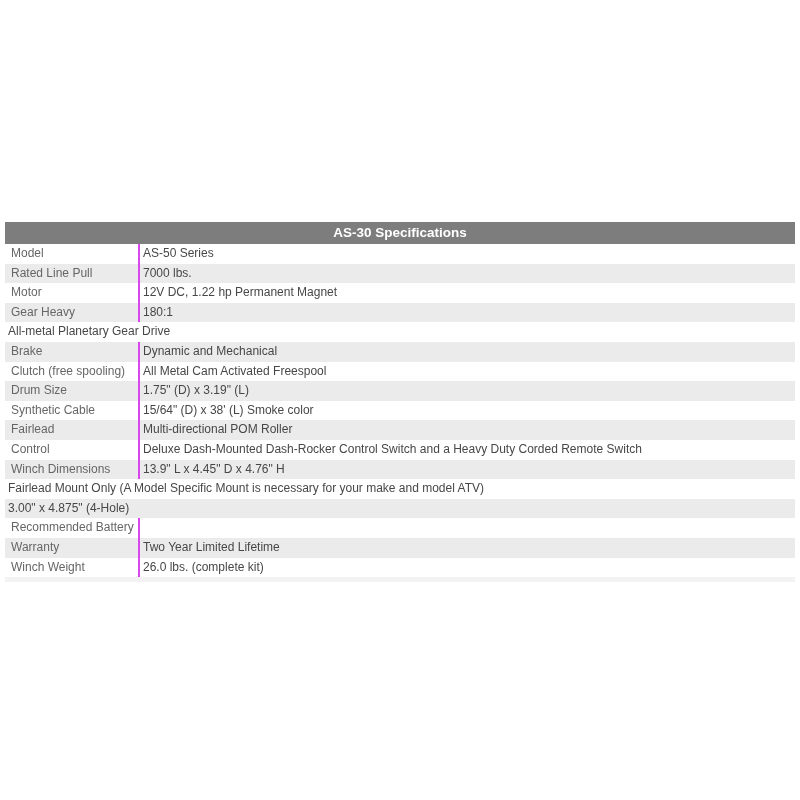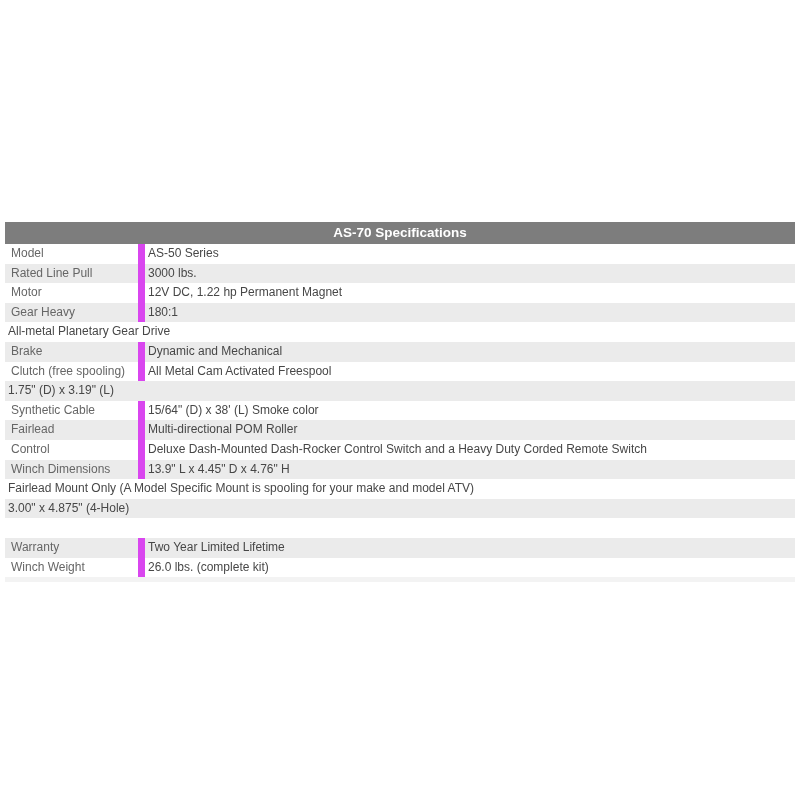--- a/index.html
+++ b/index.html
@@ -34,21 +34,21 @@
     font-size: 12px;
     background: var(--row-bg, #ffffff);
   }
   .spec-row:nth-child(even) {
     background: var(--row-alt-bg, #ebebeb);
   }
   .spec-label {
     flex: none;
     width: 127px;
     padding-left: 6px;
-    border-right: 7px solid #d946ef;
+    border-right: 2px solid #d946ef;
     color: var(--label-text, #666666);
     white-space: nowrap;
     overflow: hidden;
   }
   .spec-value {
     flex: 1;
     padding-left: 3px;
     font-weight: normal;
     color: var(--value-text, #474747);
     white-space: nowrap;
@@ -56,30 +56,30 @@
   }
   .bottom-strip {
     height: 5px;
     background: var(--footer-strip-bg, #f3f3f3);
   }
 </style>
 </head>
 <body>
 
 <div class="spec-table">
-  <div class="spec-header">AS-70 Specifications</div>
+  <div class="spec-header">AS-30 Specifications</div>
   <div class="spec-rows" id="spec-rows">
   <div class="spec-row">
     <div class="spec-label">Model</div>
     <div class="spec-value">AS-50 Series</div>
   </div>
 
   <div class="spec-row">
     <div class="spec-label">Rated Line Pull</div>
-    <div class="spec-value">3000 lbs.</div>
+    <div class="spec-value">7000 lbs.</div>
   </div>
 
   <div class="spec-row">
     <div class="spec-label">Motor</div>
     <div class="spec-value">12V DC, 1.22 hp Permanent Magnet</div>
   </div>
 
   <div class="spec-row">
     <div class="spec-label">Gear Heavy</div>
     <div class="spec-value">180:1</div>
@@ -93,20 +93,21 @@
     <div class="spec-label">Brake</div>
     <div class="spec-value">Dynamic and Mechanical</div>
   </div>
 
   <div class="spec-row">
     <div class="spec-label">Clutch (free spooling)</div>
     <div class="spec-value">All Metal Cam Activated Freespool</div>
   </div>
 
   <div class="spec-row">
+    <div class="spec-label">Drum Size</div>
     <div class="spec-value">1.75" (D) x 3.19" (L)</div>
   </div>
 
   <div class="spec-row">
     <div class="spec-label">Synthetic Cable</div>
     <div class="spec-value">15/64" (D) x 38' (L) Smoke color</div>
   </div>
 
   <div class="spec-row">
     <div class="spec-label">Fairlead</div>
@@ -117,28 +118,29 @@
     <div class="spec-label">Control</div>
     <div class="spec-value">Deluxe Dash-Mounted Dash-Rocker Control Switch and a Heavy Duty Corded Remote Switch</div>
   </div>
 
   <div class="spec-row">
     <div class="spec-label">Winch Dimensions</div>
     <div class="spec-value">13.9" L x 4.45" D x 4.76" H</div>
   </div>
 
   <div class="spec-row">
-    <div class="spec-value">Fairlead Mount Only (A Model Specific Mount is spooling for your make and model ATV)</div>
+    <div class="spec-value">Fairlead Mount Only (A Model Specific Mount is necessary for your make and model ATV)</div>
   </div>
 
   <div class="spec-row">
     <div class="spec-value">3.00" x 4.875" (4-Hole)</div>
   </div>
 
   <div class="spec-row">
+    <div class="spec-label">Recommended Battery</div>
   </div>
 
   <div class="spec-row">
     <div class="spec-label">Warranty</div>
     <div class="spec-value">Two Year Limited Lifetime</div>
   </div>
 
   <div class="spec-row">
     <div class="spec-label">Winch Weight</div>
     <div class="spec-value">26.0 lbs. (complete kit)</div>

